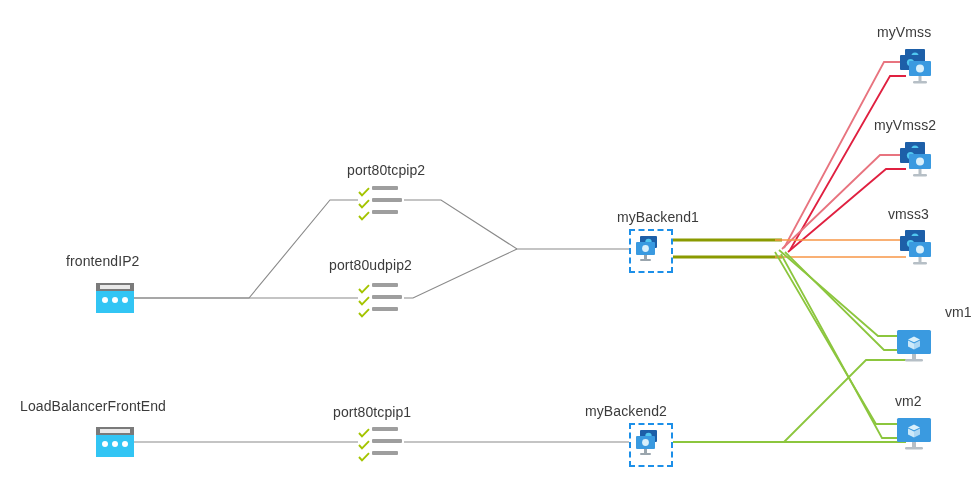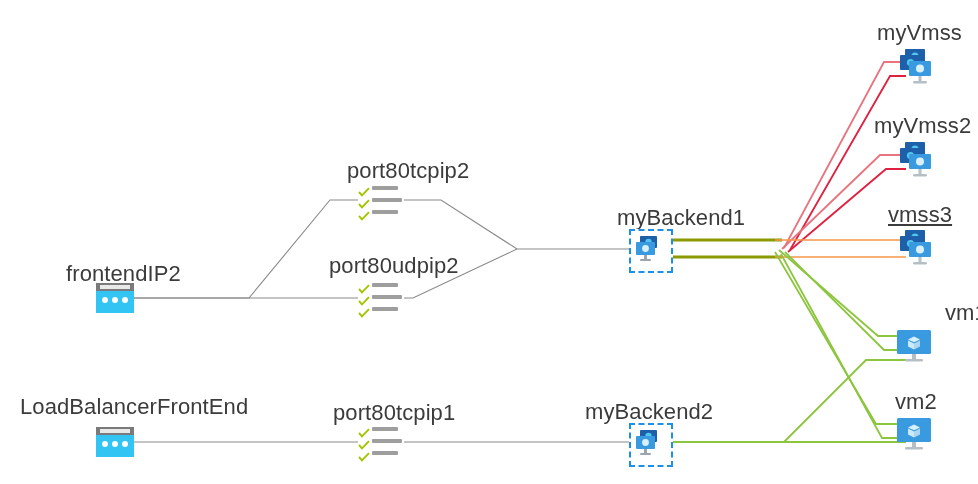--- a/index.html
+++ b/index.html
@@ -1,21 +1,21 @@
 <!DOCTYPE html>
 <html><head>
 <meta charset="utf-8">
 <style>
   html,body{margin:0;padding:0;background:#ffffff;}
   body{width:978px;height:484px;position:relative;overflow:hidden;
        font-family:"Liberation Sans","DejaVu Sans",sans-serif;}
   #canvas{position:absolute;inset:0;width:978px;height:484px;}
   svg.wires{position:absolute;left:0;top:0;width:978px;height:484px;}
   .node-label{position:absolute;white-space:nowrap;color:#3b3b3b;
-              font-size:22px;line-height:19px;letter-spacing:.1px;}
+              font-size:14px;line-height:19px;letter-spacing:.1px;}
   
   .fip{position:absolute;width:38px;height:30px;}
   .fip .bar{position:absolute;left:0;top:0;width:38px;height:8px;background:#7a7a7a;}
   .fip .bar i{position:absolute;left:4px;top:2px;width:30px;height:4px;background:#e9e9e9;display:block;}
   .fip .body{position:absolute;left:0;top:8px;width:38px;height:22px;background:#32c5f4;}
   .fip .dot{position:absolute;top:14px;width:6px;height:6px;border-radius:50%;background:#ffffff;}
   .fip .d1{left:6px;} .fip .d2{left:16px;} .fip .d3{left:26px;}
   
   .rule{position:absolute;width:46px;height:36px;}
   .rule .row{position:absolute;left:0;height:10px;width:46px;}
@@ -60,21 +60,21 @@
     <path d="M779,250 L878,336 L906,336" fill="none" stroke="#8cc63e" stroke-width="1.8"></path>
     <path d="M785,252 L884,350 L906,350" fill="none" stroke="#8cc63e" stroke-width="1.8"></path>
 
     <path d="M775,252 L876,424 L906,424" fill="none" stroke="#8cc63e" stroke-width="1.8"></path>
     <path d="M781,254 L882,438 L906,438" fill="none" stroke="#8cc63e" stroke-width="1.8"></path>
 
     <path d="M669,442 L906,442" fill="none" stroke="#8cc63e" stroke-width="1.8"></path>
     <path d="M784,442 L866,360 L906,360" fill="none" stroke="#8cc63e" stroke-width="1.8"></path>
   </svg>
 
-  <div class="node-label" style="left:66px;top:264px;">frontendIP2</div>
+  <div class="node-label" style="left:66px;top:252px;">frontendIP2</div>
   <div class="fip" style="left:96px;top:283px;">
     <div class="bar">
         <i></i>
       </div>
     <div class="body"></div>
     <span class="dot d1"></span>
       <span class="dot d2"></span>
       <span class="dot d3"></span>
   </div>
 
@@ -200,21 +200,21 @@
       <circle cx="22" cy="9" r="3.6" fill="#50c7f0"></circle>
       <rect x="7" y="8" width="21" height="15" rx="1" fill="#1d5fa8"></rect>
       <circle cx="17.5" cy="15.5" r="3.6" fill="#50c7f0"></circle>
       <rect x="16" y="14" width="22" height="15" rx="1" fill="#3a9ae0"></rect>
       <circle cx="27" cy="21.5" r="4" fill="#d9f0fb"></circle>
       <rect x="25.5" y="29" width="3" height="5" fill="#b6bfc6"></rect>
       <rect x="20" y="34" width="14" height="2.4" rx="1.2" fill="#b6bfc6"></rect>
     </svg>
   </div>
 
-  <div class="node-label" style="left:888px;top:205px;text-decoration:underline;">vmss3</div>
+  <div class="node-label" style="left:888px;top:205px;">vmss3</div>
   <div class="ico" style="left:893px;top:228px;">
     <svg width="44" height="40" viewBox="0 0 44 40">
       <rect x="12" y="2" width="20" height="14" rx="1" fill="#1d5fa8"></rect>
       <circle cx="22" cy="9" r="3.6" fill="#50c7f0"></circle>
       <rect x="7" y="8" width="21" height="15" rx="1" fill="#1d5fa8"></rect>
       <circle cx="17.5" cy="15.5" r="3.6" fill="#50c7f0"></circle>
       <rect x="16" y="14" width="22" height="15" rx="1" fill="#3a9ae0"></rect>
       <circle cx="27" cy="21.5" r="4" fill="#d9f0fb"></circle>
       <rect x="25.5" y="29" width="3" height="5" fill="#b6bfc6"></rect>
       <rect x="20" y="34" width="14" height="2.4" rx="1.2" fill="#b6bfc6"></rect>

